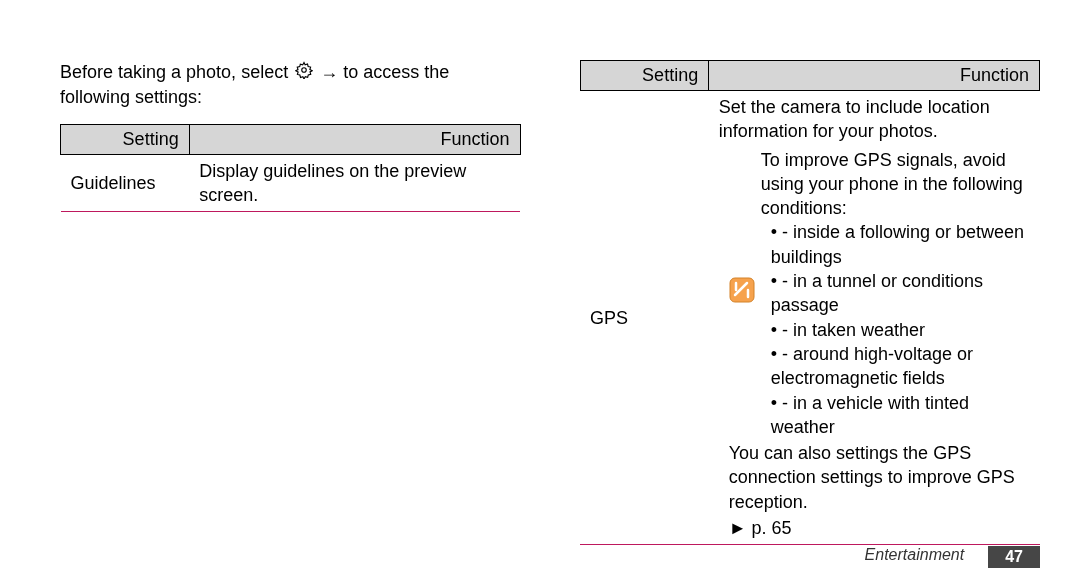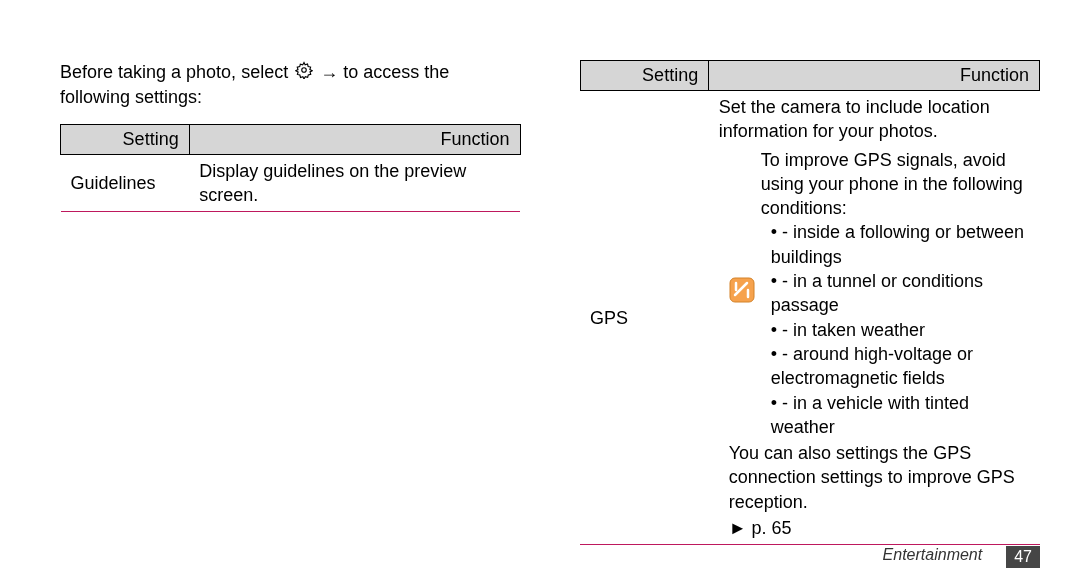--- a/index.html
+++ b/index.html
@@ -90,21 +90,22 @@
       align-items: flex-start;
       gap: 24px;
     }
     .footer .section {
       font-style: italic;
       color: #333;
     }
     .footer .pagenum {
       background: #464646;
       color: #fff;
-      padding: 2px 8px;
+      padding: 2px 17px;
+      font-weight: bold;
     }
   </style>
 </head>
 <body>
 
 <div class="columns">
 
   <div class="col">
     <p class="intro">
       <span>Before taking a photo, select </span>

